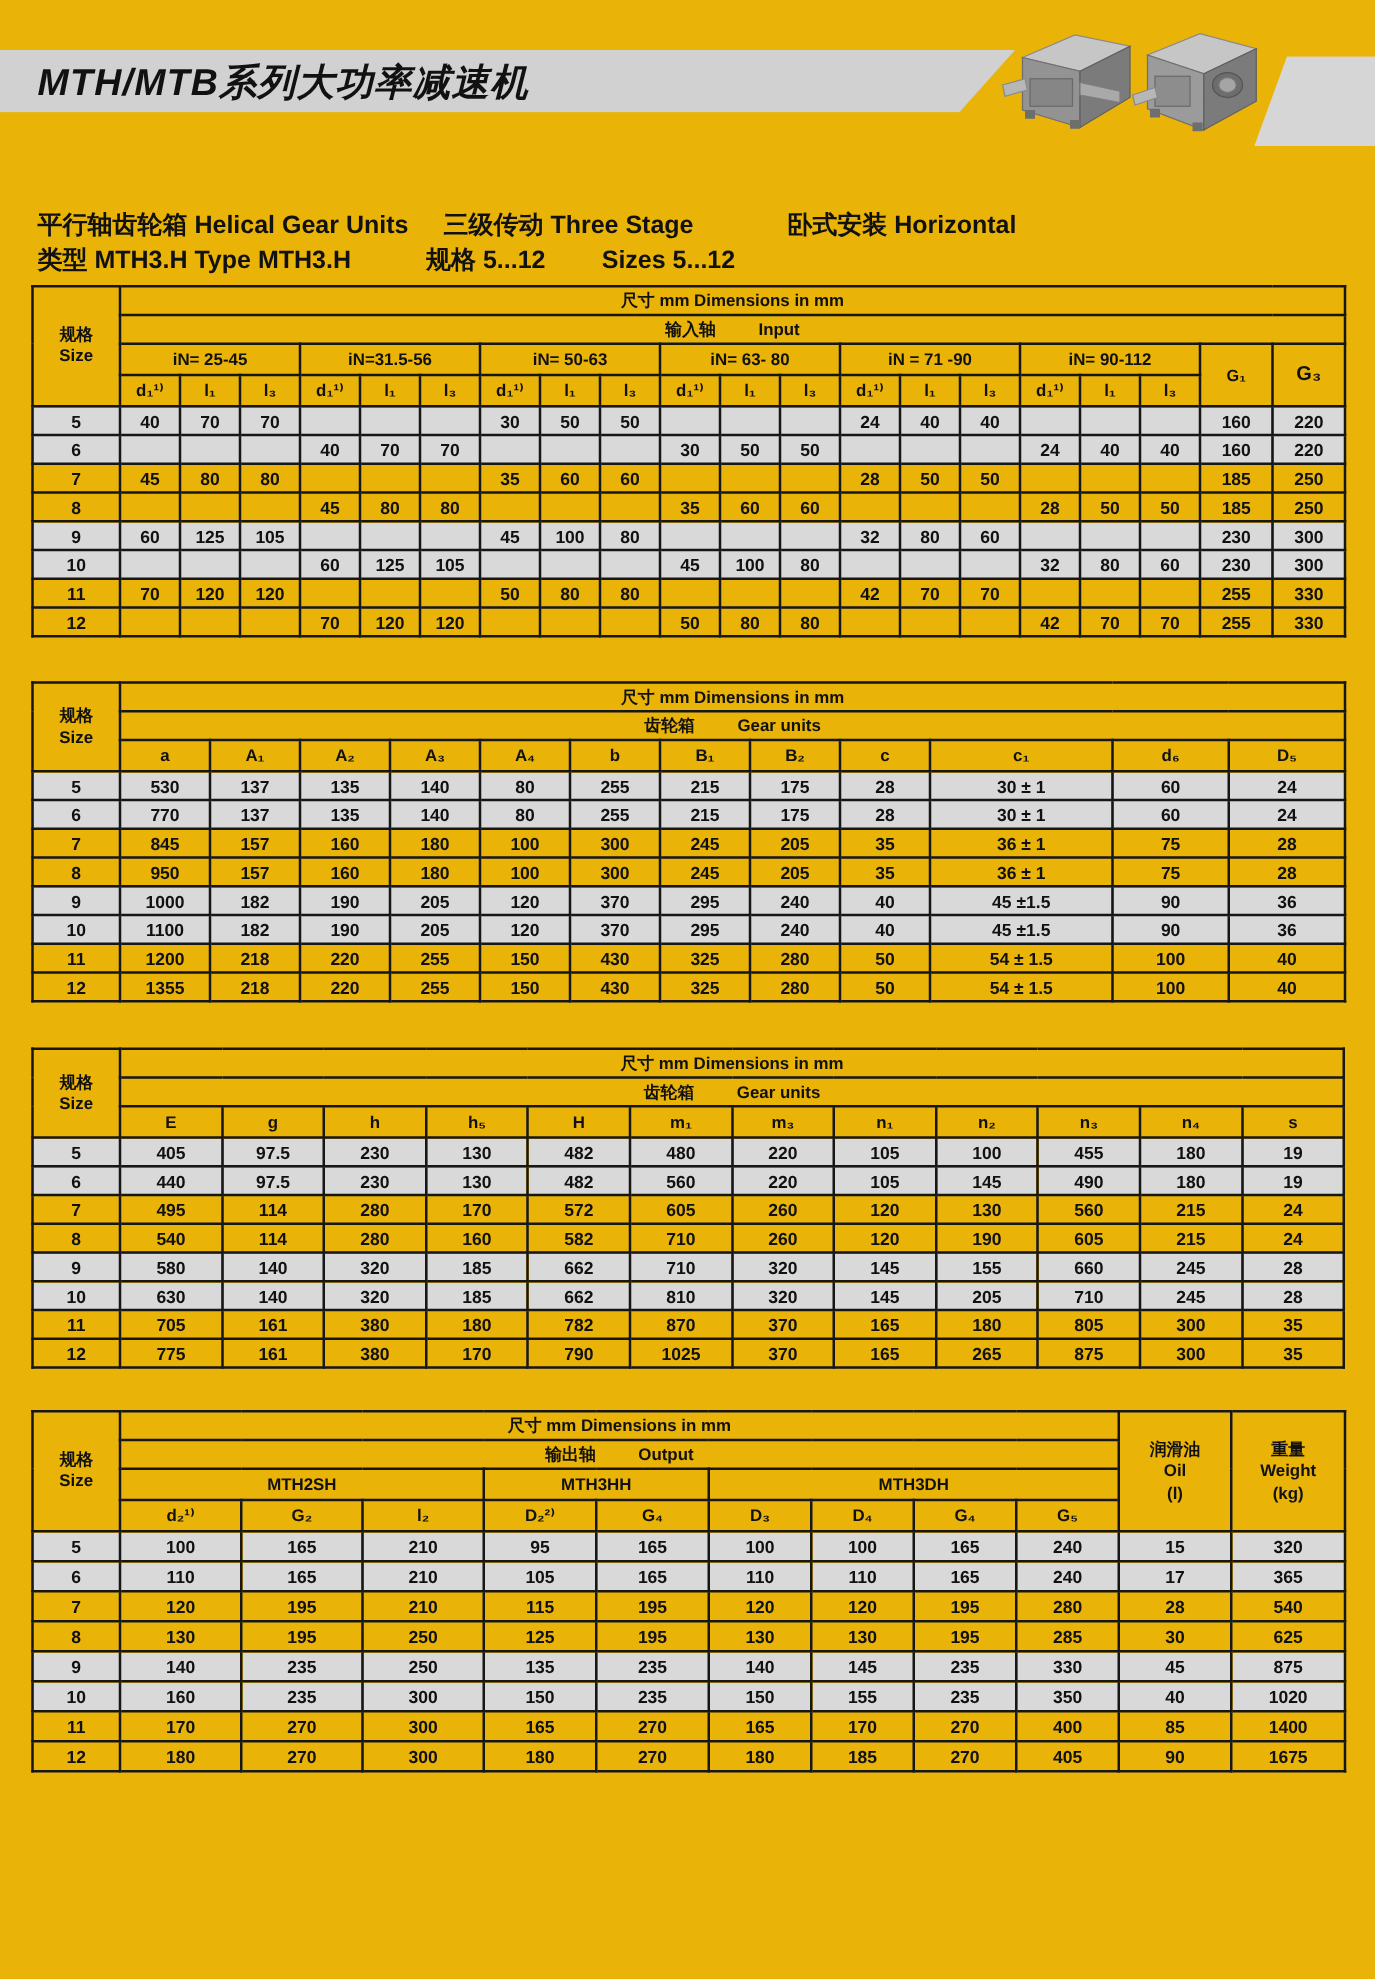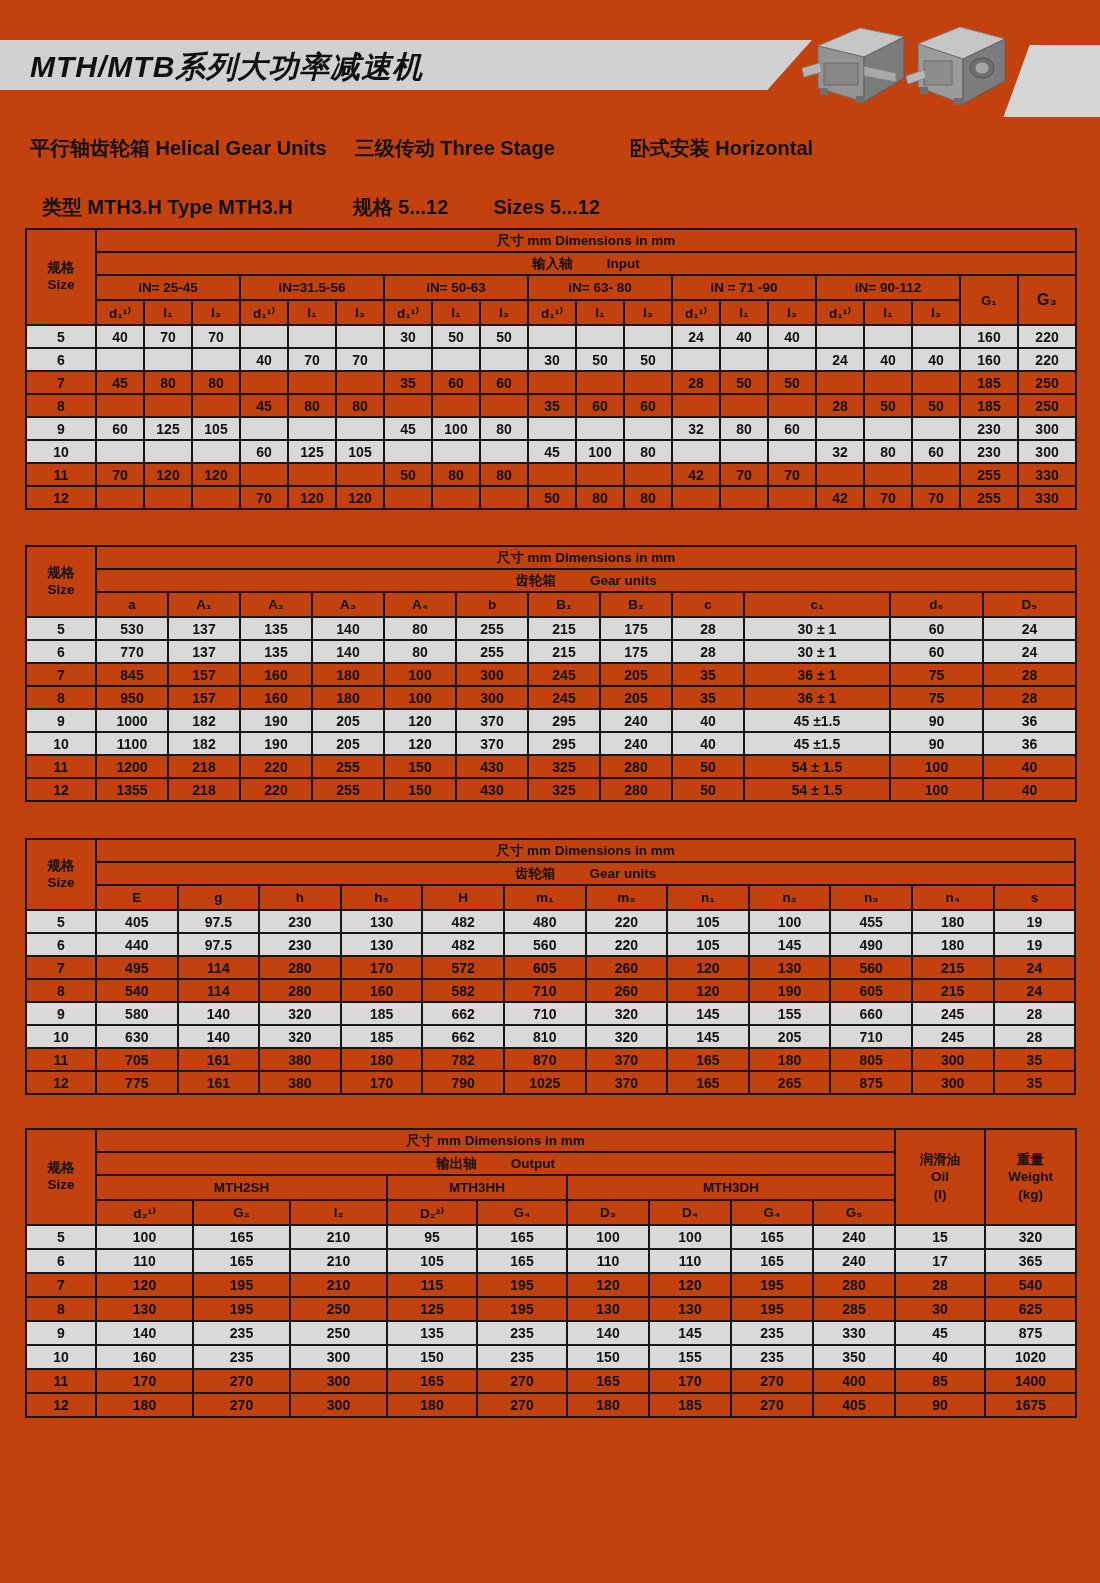--- a/index.html
+++ b/index.html
@@ -1,31 +1,31 @@
 <!DOCTYPE html>
 <html><head>
 <meta charset="utf-8">
 <style>
   * { margin:0; padding:0; box-sizing:border-box; }
   body { background:#ffffff; font-family:"Liberation Sans","DejaVu Sans",sans-serif; }
-  .page { position:relative; width:1100px; height:1583px; background:#c2410c; overflow:hidden; }
+  .page { position:relative; width:1100px; height:1583px; background:#eab308; overflow:hidden; }
 
   
   .banner { position:absolute; left:0; top:40px; width:812px; height:50px; background:#d1d1d1;
             -webkit-clip-path:polygon(0 0,100% 0,94.5% 100%,0 100%); clip-path:polygon(0 0,100% 0,94.5% 100%,0 100%); }
   .banner-title { position:absolute; left:30px; top:44px; height:46px; line-height:46px;
                   font-size:30px; font-weight:bold; font-style:italic; letter-spacing:1px; color:#111; }
   .right-para { position:absolute; left:995px; top:45px; width:105px; height:72px; background:#d6d6d6;
                 -webkit-clip-path:polygon(33% 0,100% 0,100% 100%,8% 100%); clip-path:polygon(33% 0,100% 0,100% 100%,8% 100%); }
   .gear-art { position:absolute; left:800px; top:16px; width:210px; height:102px; }
 
   
   .subtitle { position:absolute; left:30px; font-size:20px; font-weight:bold; color:#111; white-space:nowrap; }
-  .subtitle.line1 { top:135px; }
-  .subtitle.line2 { top:194px;margin-left:12px; }
+  .subtitle.line1 { top:166px; }
+  .subtitle.line2 { top:194px; }
   .subtitle .seg { display:inline-block; }
   .gap28 { margin-left:28px; } .gap75 { margin-left:75px; }
   .gap60 { margin-left:60px; } .gap45 { margin-left:45px; }
 
   
   table.spec { position:absolute; left:25px; width:1050px; border-collapse:collapse; table-layout:fixed;
                font-weight:bold; color:#111; }
   table.spec th, table.spec td { border:2px solid #161616; text-align:center; vertical-align:middle;
                padding:0 1px; font-size:13.5px; font-weight:bold; overflow:hidden; }
   table.spec td { height:23px; font-size:14px; }

